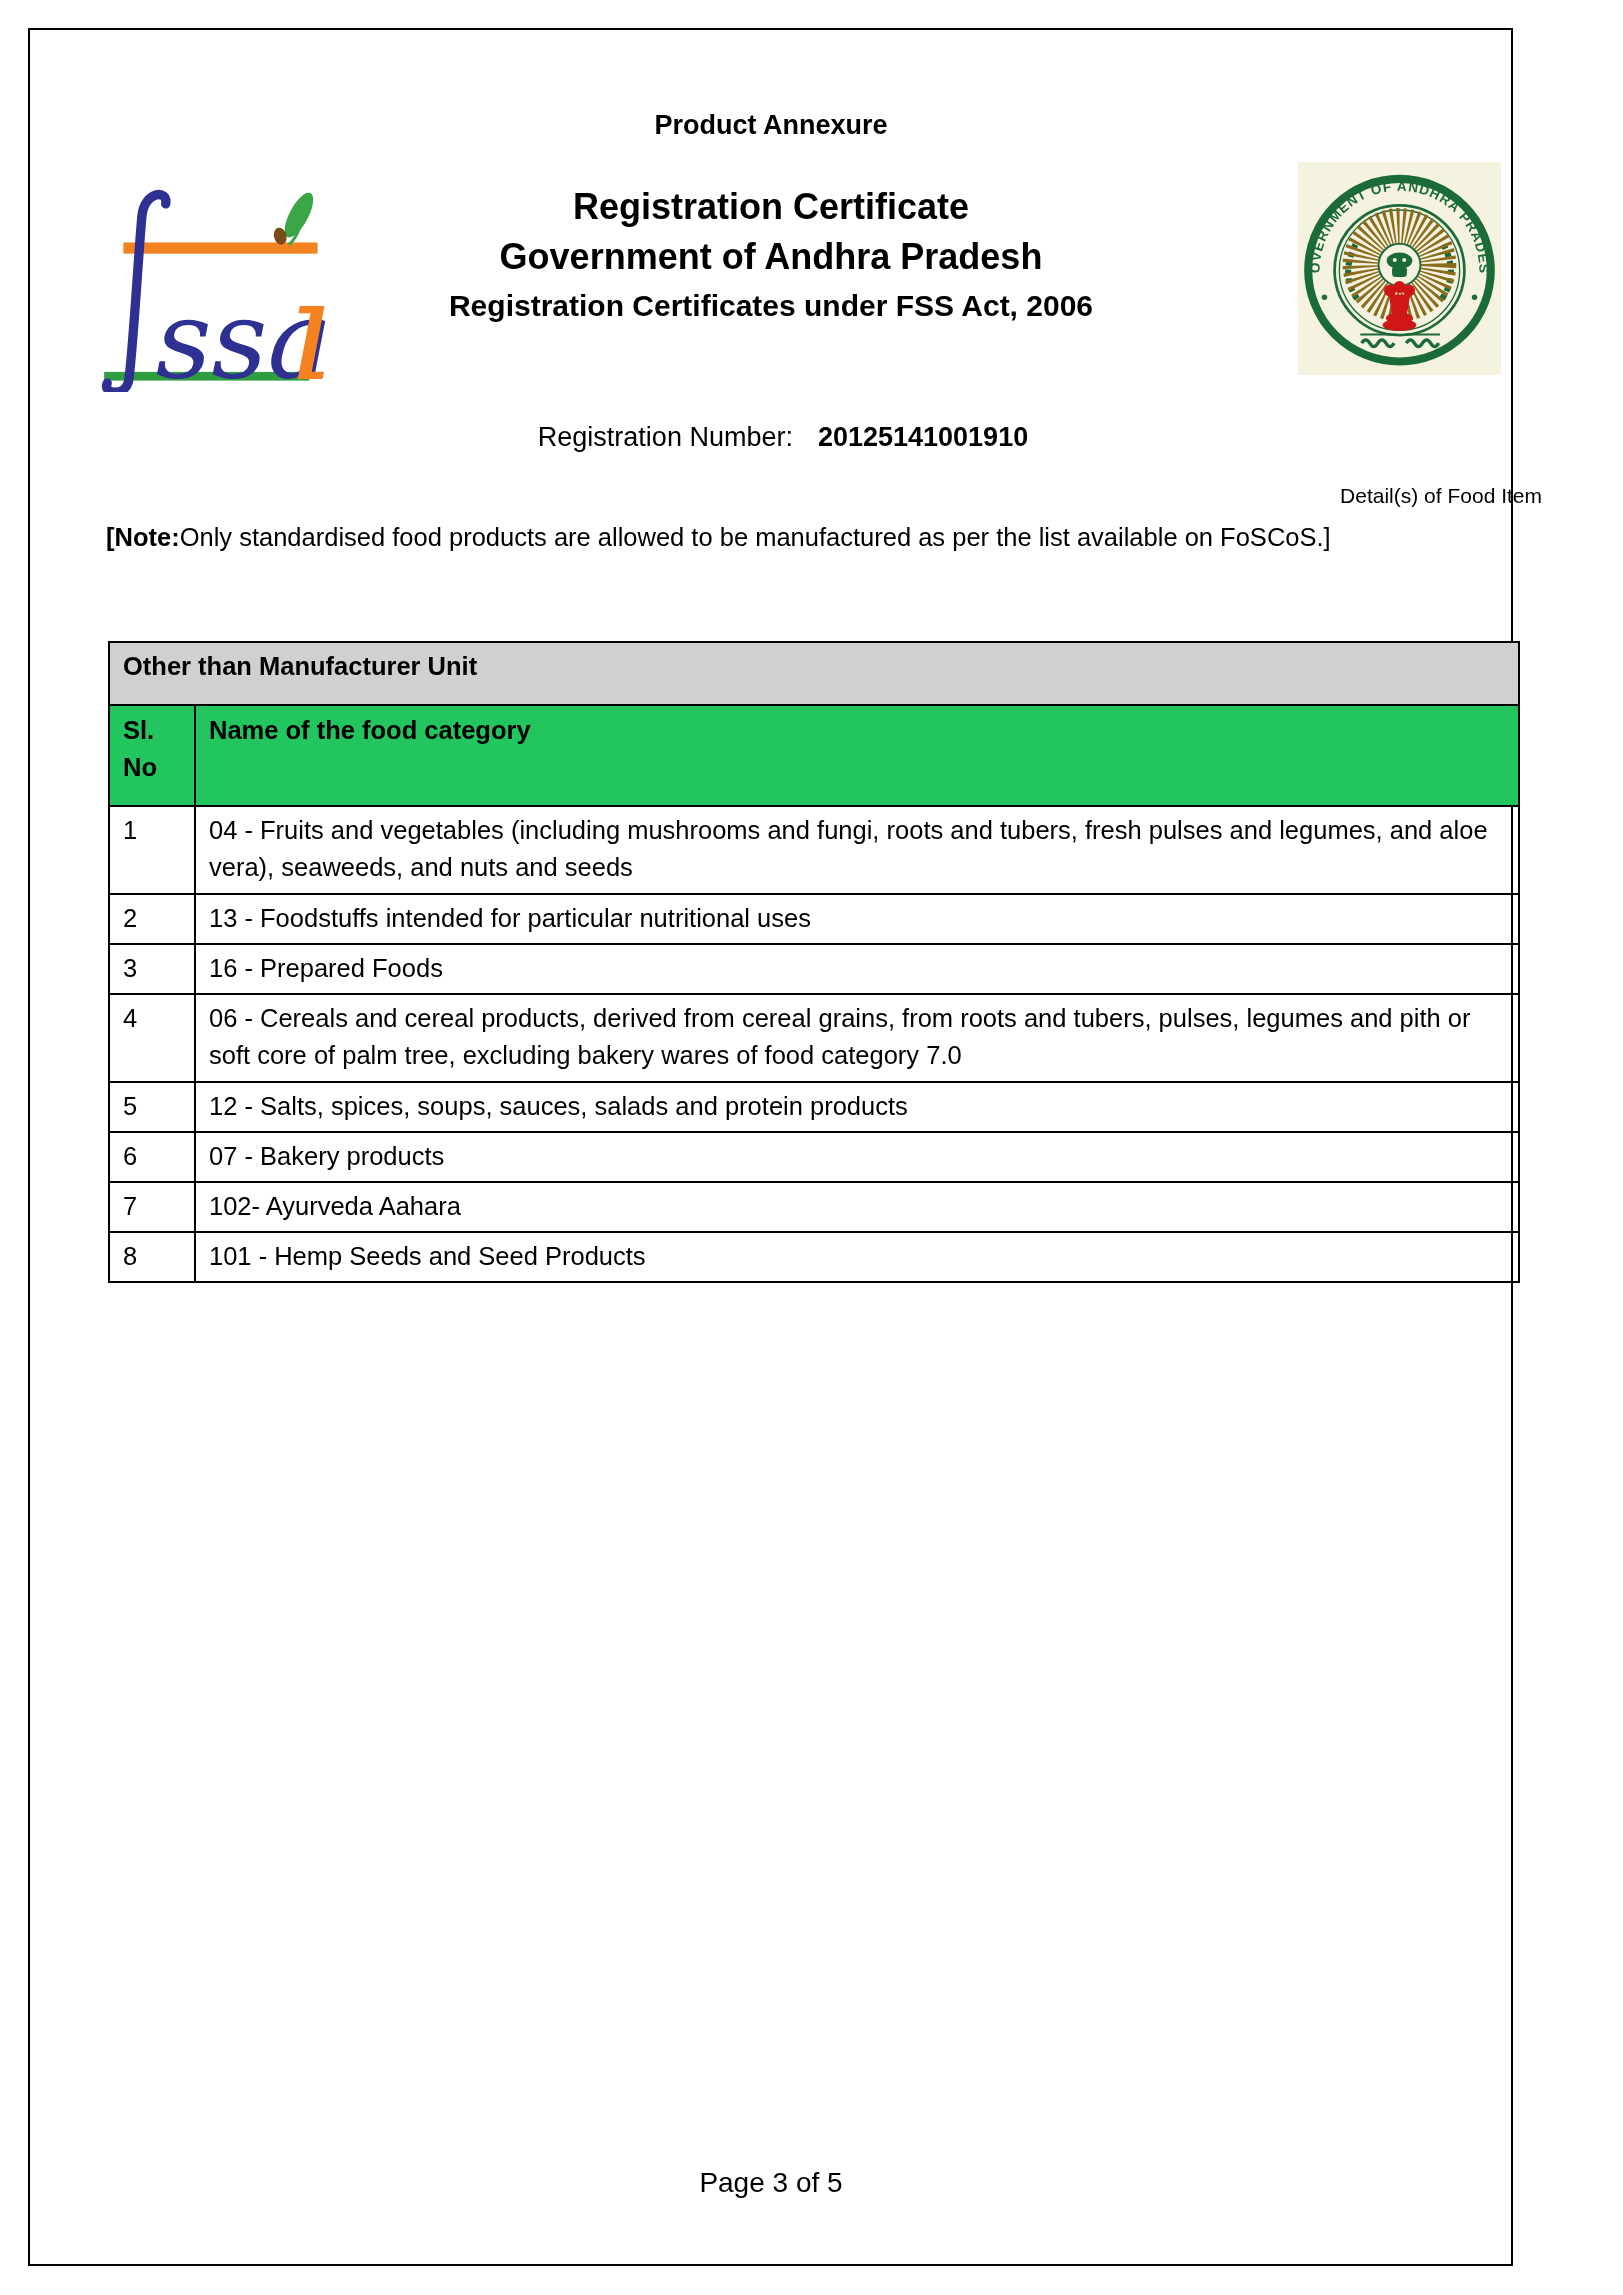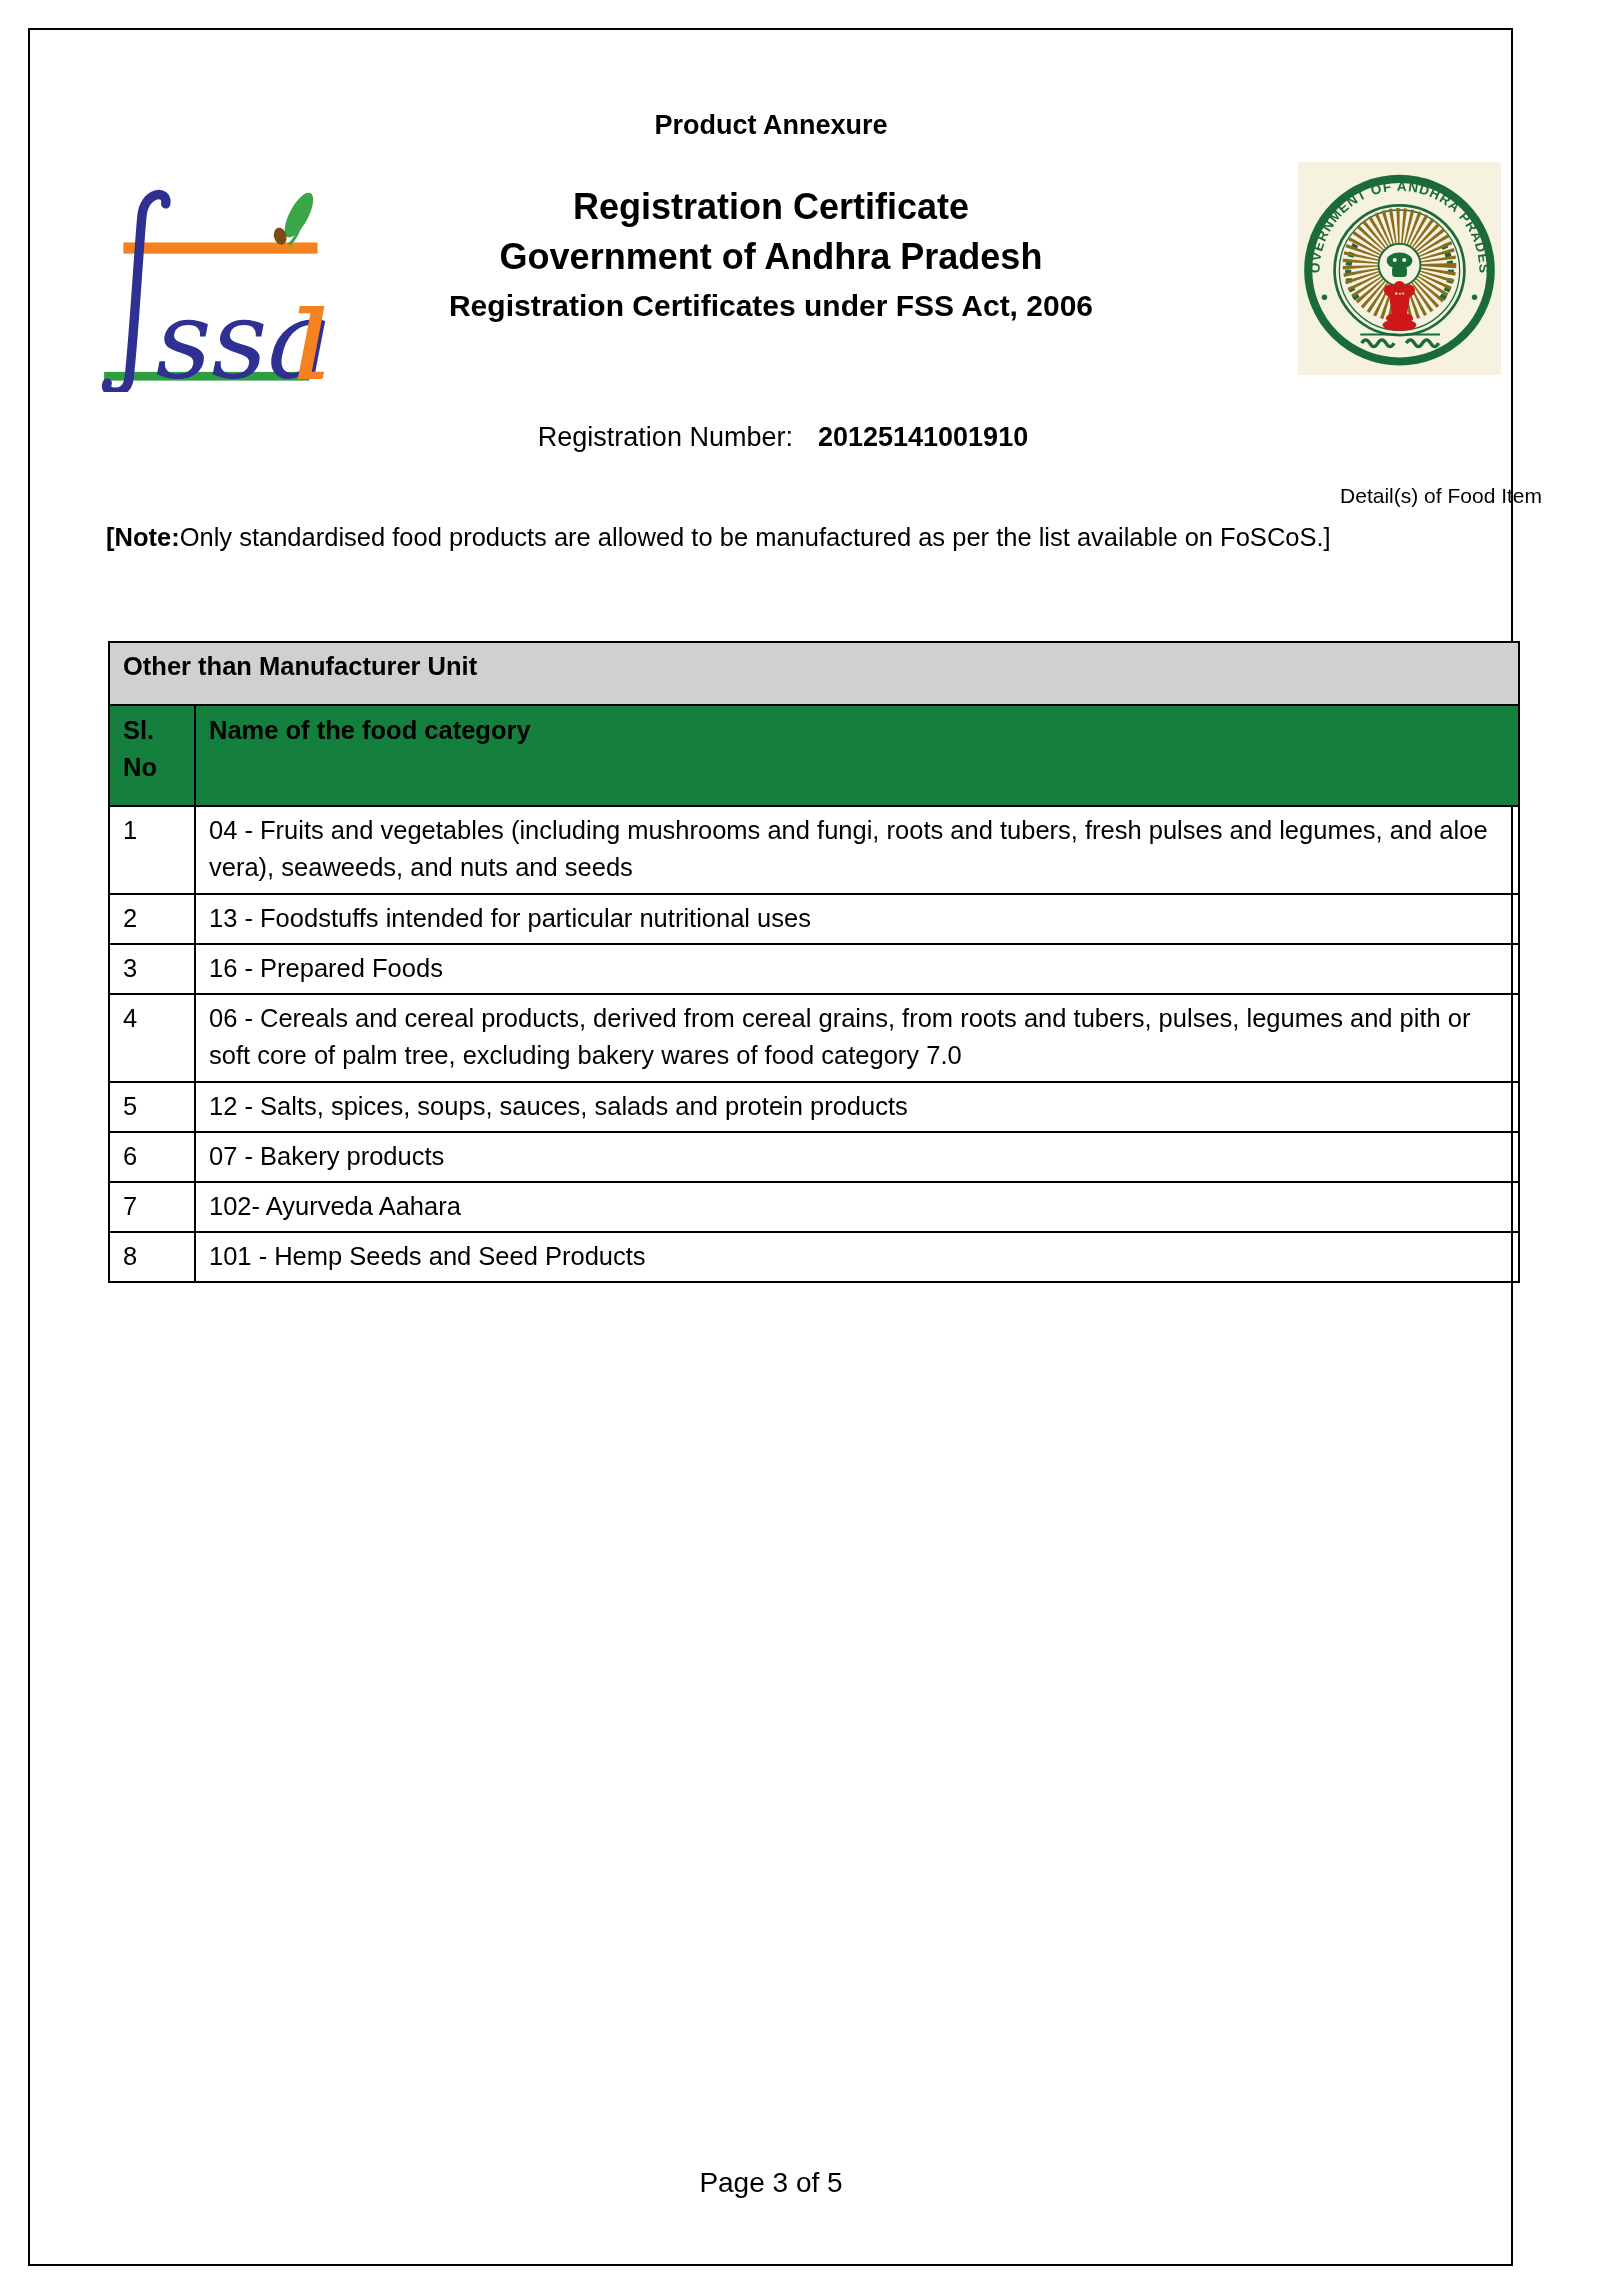--- a/index.html
+++ b/index.html
@@ -52,21 +52,21 @@
     border:2px solid #000;
     border-top-width:2.6px;border-bottom-width:2.6px;
     vertical-align:top;
     font-size:25.5px;line-height:37px;
     padding:5.2px 10.5px 5.2px 13px;
     word-wrap:break-word;
   }
   td.tbl-title{
     background:#d0d0d0;font-weight:bold;height:51px;
   }
-  tr.col-head td{background:#15803d;font-weight:bold;height:88px;}
+  tr.col-head td{background:#22c55e;font-weight:bold;height:88px;}
   col.sl-col{width:86px;}
   td.sl-cell{padding-left:9.2px;padding-right:5.2px;}
   tr.h1{height:50px;}
   tr.h2{height:88px;}
   .footer{
     position:absolute;top:2167px;left:0;width:100%;
     text-align:center;font-size:28px;
   }
 </style>
 </head>

